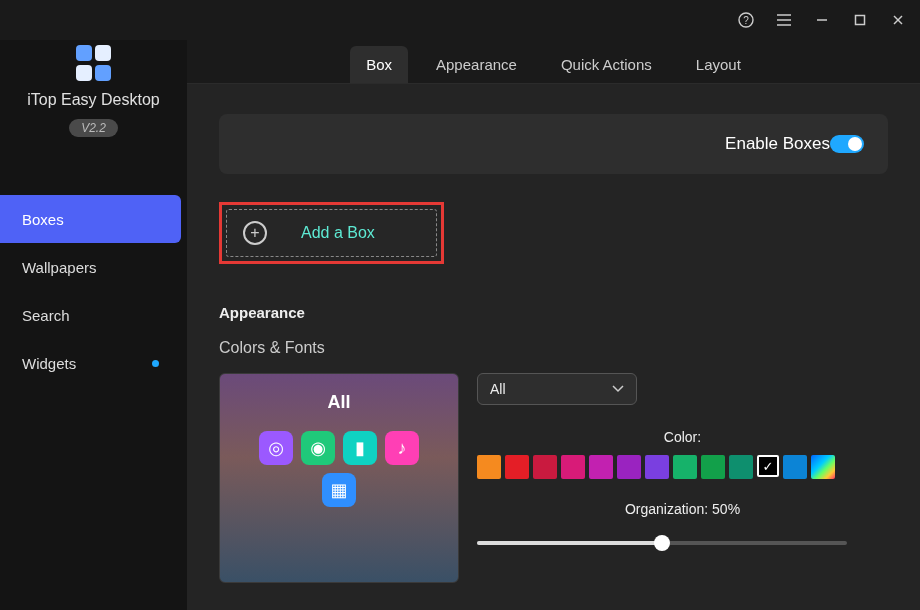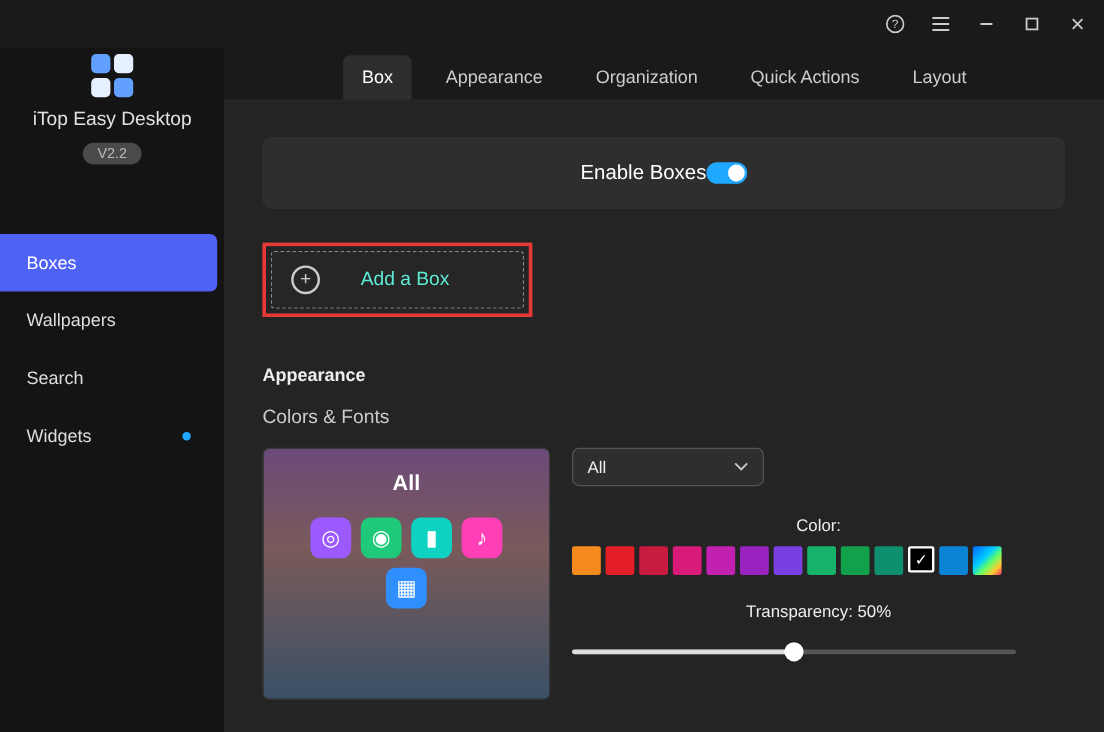--- a/index.html
+++ b/index.html
@@ -6,31 +6,31 @@
 body { width: 920px; height: 610px; background: #1a1a1a; color: #e0e0e0; overflow: hidden; display: flex; flex-direction: column; }
 .titlebar { height: 40px; display: flex; justify-content: flex-end; align-items: center; padding: 0 12px; gap: 18px; }
 .titlebar .win-btn { width: 20px; height: 20px; display: flex; align-items: center; justify-content: center; color: #e0e0e0; cursor: pointer; }
 .main { flex: 1; display: flex; overflow: hidden; }
 .sidebar { width: 187px; background: #141414; display: flex; flex-direction: column; align-items: stretch; padding-top: 5px; gap: 24px; }
 .brand { display: flex; flex-direction: column; align-items: center; gap: 10px; margin-bottom: 28px; }
 .logo { width: 36px; height: 36px; display: flex; flex-wrap: wrap; gap: 3px; }
 .logo .q { width: 16px; height: 16px; background: #62a0ff; border-radius: 4px; }
 .logo .q.alt { background: #e5efff; }
 .brand-name { font-size: 16px; font-weight: 400; }
-.version { background: #4a4a4a; color: #bbb; padding: 2px 12px; border-radius: 10px; font-size: 12px; }
+.version { background: #4a4a4a; color: #bbb; padding: 2px 12px; border-radius: 10px; font-size: 12px; font-style: italic; }
 .nav { display: flex; flex-direction: column; margin-top: 6px; }
 .nav-item { height: 48px; display: flex; align-items: center; padding: 0 22px; font-size: 15px; color: #ddd; cursor: pointer; border-radius: 0 6px 6px 0; margin-right: 6px; position: relative; }
 .nav-item.active { background: #4f62f6; color: #fff; }
 .nav-item .dot { position: absolute; right: 22px; width: 7px; height: 7px; border-radius: 50%; background: #1fa8ff; }
 .content { flex: 1; display: flex; flex-direction: column; overflow: hidden; }
 .tabs { display: flex; gap: 12px; padding: 6px 22px 0 22px; border-bottom: 1px solid #2b2b2b; height: 44px; align-items: flex-end; justify-content: center; }
 .tab { padding: 10px 16px; font-size: 15px; color: #ccc; cursor: pointer; border-radius: 6px 6px 0 0; }
 .tab.active { background: #2e2e2e; color: #fff; }
 .panel { flex: 1; overflow-y: auto; padding: 30px 32px; background: #242424; }
-.card { background: #2e2e2e; border-radius: 8px; padding: 20px 24px; display: flex; align-items: center; justify-content: center; margin-bottom: 28px; }
+.card { background: #2e2e2e; border-radius: 8px; padding: 20px 24px; display: flex; align-items: center; justify-content: flex-end; margin-bottom: 28px; }
 .card .label { font-size: 17px; color: #fff; }
 .toggle { width: 34px; height: 18px; background: #1fa8ff; border-radius: 10px; position: relative; cursor: pointer; }
 .toggle .knob { position: absolute; right: 2px; top: 2px; width: 14px; height: 14px; background: #fff; border-radius: 50%; }
 .add-box-wrap { border: 3px solid #e53935; padding: 4px; width: 225px; margin-bottom: 40px; }
 .add-box { border: 1px dashed #888; border-radius: 3px; height: 48px; display: flex; align-items: center; gap: 34px; padding: 0 16px; cursor: pointer; background: #262626; }
 .add-box .plus { width: 24px; height: 24px; border: 2px solid #ccc; border-radius: 50%; display: flex; align-items: center; justify-content: center; font-size: 16px; line-height: 1; color: #ccc; }
 .add-box .txt { font-size: 16px; color: #5eead4; }
 .sec-title { font-size: 15px; font-weight: 600; color: #eee; margin-bottom: 18px; }
 .sec-sub { font-size: 16px; color: #ccc; margin-bottom: 16px; }
 .appearance-row { display: flex; gap: 18px; }
@@ -118,21 +118,20 @@
         <span>Widgets</span>
         <span class="dot"></span>
       </div>
     </div>
   </div>
 
   <div class="content">
     <div class="tabs">
       <div class="tab active">Box</div>
       <div class="tab">Appearance</div>
-      <div class="tab">Organization</div>
       <div class="tab">Quick Actions</div>
       <div class="tab">Layout</div>
     </div>
 
     <div class="panel">
       <div class="card">
         <div class="label">Enable Boxes</div>
         <div class="toggle">
           <div class="knob"></div>
         </div>
@@ -186,21 +185,21 @@
               <div class="sw" style="background: rgb(14, 143, 110);"></div>
               <div class="sw sel" style="background: rgb(0, 0, 0);">
                 <span class="ck">✓</span>
               </div>
               <div class="sw" style="background: rgb(12, 132, 214);"></div>
               <div class="sw" style="background: linear-gradient(135deg, rgb(0, 102, 255), rgb(0, 204, 255) 40%, rgb(102, 255, 102) 60%, rgb(255, 204, 51) 80%, rgb(255, 51, 102));"></div>
             </div>
 
           <div class="slider-wrap">
             <div class="ctrl-label">
-              <span>Transparency:</span> <span>50%</span>
+              <span>Organization:</span> <span>50%</span>
             </div>
             <div class="slider">
               <div class="track">
                   <div class="fill" id="fill" style="width: 50%;"></div>
                 </div>
               <div class="thumb" id="thumb" style="left: 50%;"></div>
             </div>
           </div>
         </div>
       </div>

